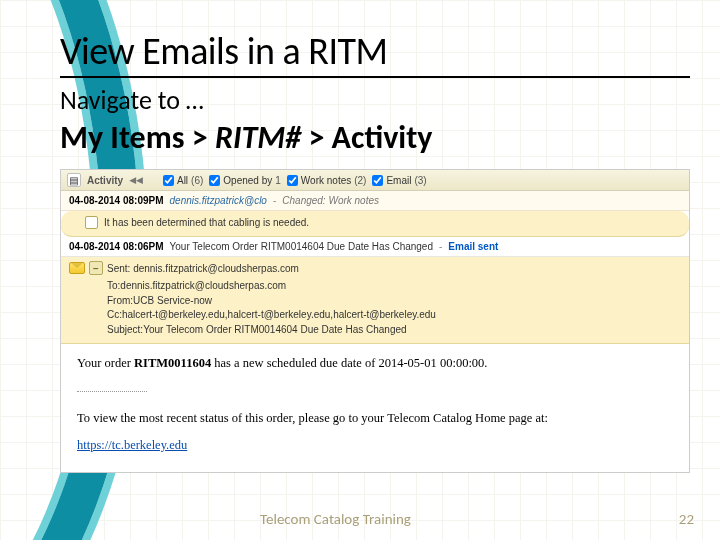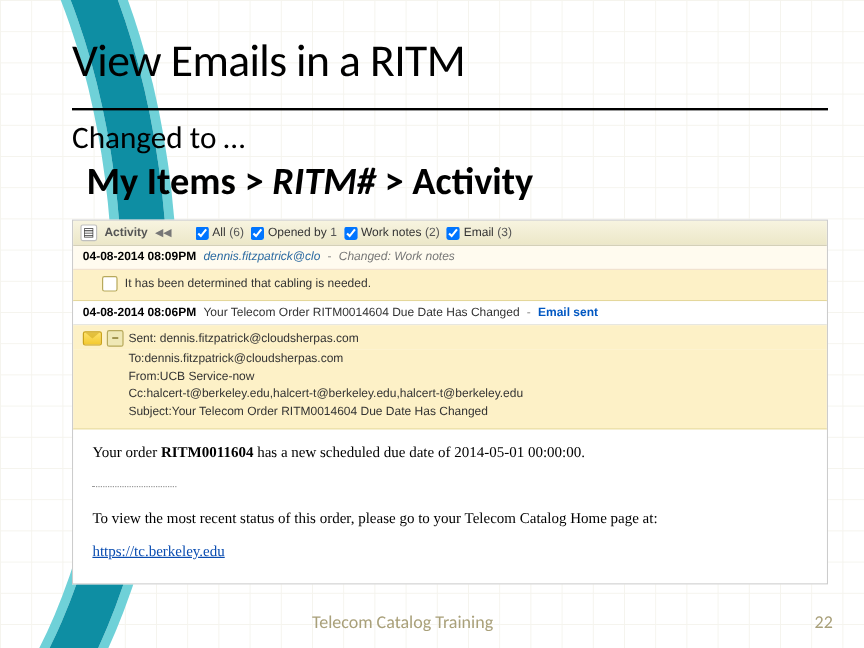--- a/index.html
+++ b/index.html
@@ -22,23 +22,23 @@
     width: 520px; height: 920px;
     border: 38px solid #0e8ea3;
     border-radius: 50%;
     box-shadow: inset 0 0 0 8px #6fd1d8, 0 0 0 8px #6fd1d8;
   }
 
   .slide {
     position: absolute; left: 60px; top: 28px; right: 30px; bottom: 18px;
   }
 
-  .title { font-size: 38px; font-weight: 400; color: #000; border-bottom: 2px solid #000; padding-bottom: 16px; margin-bottom: 6px; letter-spacing: -0.5px; }
+  .title { font-size: 38px; font-weight: 400; color: #000; border-bottom: 2px solid #000; padding-bottom: 2px; margin-bottom: 6px; letter-spacing: -0.5px; }
   .subtitle { font-size: 26px; font-weight: 400; color: #000; margin-top: 6px; }
-  .breadcrumb { font-size: 32px; font-weight: 700; color: #000; margin-top: 2px; margin-left: 12px; }
+  .breadcrumb { font-size: 32px; font-weight: 700; color: #000; margin-top: 2px; }
   .breadcrumb .ital { font-style: italic; font-weight: 700; }
 
   .app {
     margin-top: 12px;
     background: #fff;
     border: 1px solid #ccc;
     font-family: Arial, Helvetica, sans-serif;
     font-size: 10px;
     color: #333;
   }
@@ -70,20 +70,21 @@
   .entry-hdr .ts { color: #000; font-weight: bold; }
   .entry-hdr .who { color: #2b6aa1; font-style: italic; }
   .entry-hdr .dash { color: #888; }
   .entry-hdr .tag { color: #777; font-style: italic; }
 
   .wn-body {
     display: flex; align-items: center; gap: 6px;
     padding: 5px 2px 7px 24px;
     background: #fdf1c7;
     border-bottom: 1px solid #e4d79b;
+    border-radius: 11px;
   }
   .smico { width: 13px; height: 13px; border: 1px solid #b7a95b; background: #fff; display: inline-block; border-radius: 2px; }
 
   .email-head {
     display: flex; align-items: flex-end; gap: 6px;
     padding: 4px 8px;
     border-bottom: 1px solid #e7e7e0;
     background: #fff;
   }
   .email-head .ts { font-weight: bold; color: #000; }
@@ -135,21 +136,21 @@
   .footer .pg { color: #a9a07a; }
 </style>
 </head>
 <body>
 
 <div class="grid-bg"></div>
 <div class="curve"></div>
 
 <div class="slide">
   <div class="title">View Emails in a RITM</div>
-  <div class="subtitle">Changed to …</div>
+  <div class="subtitle">Navigate to …</div>
   <div class="breadcrumb">
     <span>My Items</span><span> &gt; </span><span class="ital">RITM#</span><span> &gt; </span><span>Activity</span>
   </div>
 
   <div class="app">
     <div class="toolbar">
       <span class="ico">▤</span>
       <span class="lbl">Activity</span>
       <span class="chev">◀◀</span>
       <span class="sp"></span>

